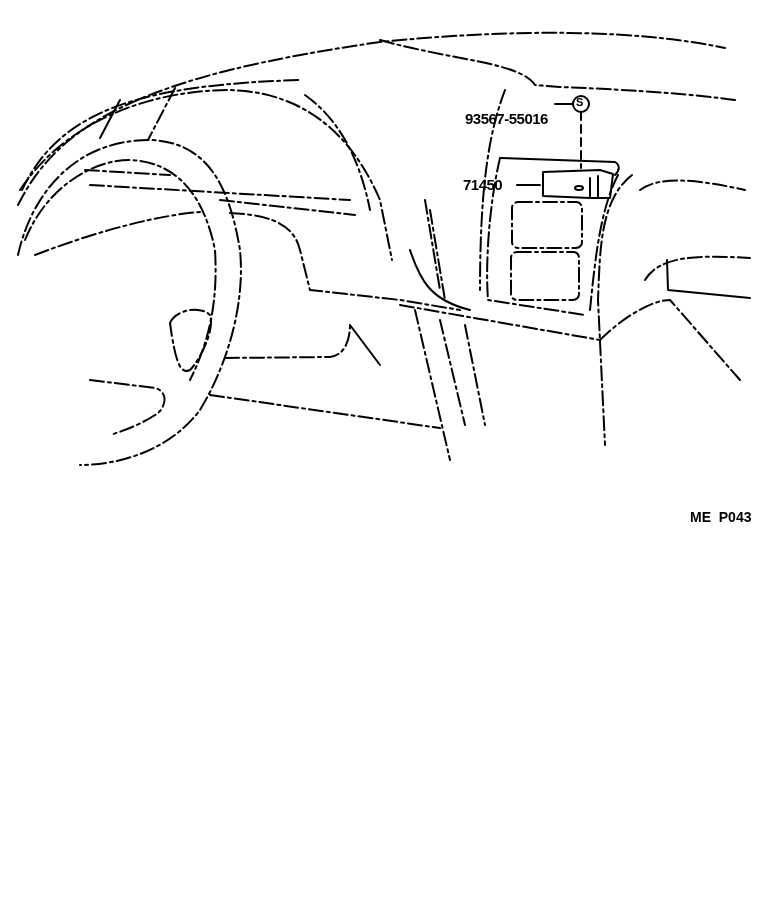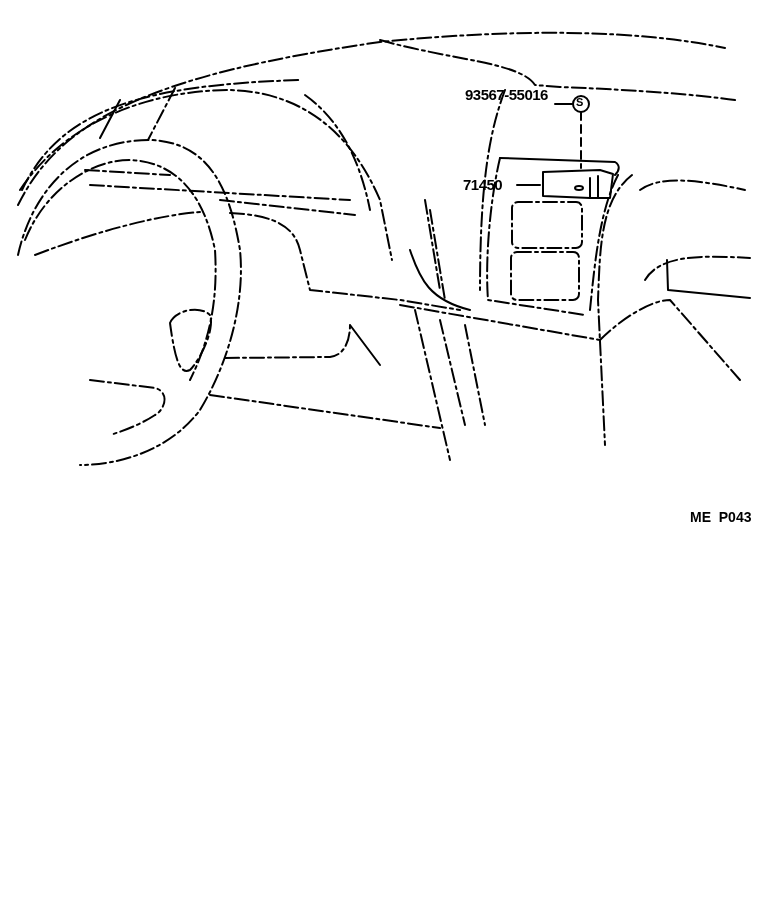--- a/index.html
+++ b/index.html
@@ -69,17 +69,17 @@
     <path class="dash" d="M600 340 C 620 320, 650 300, 670 300 L 740 380"></path>
     <path class="dash" d="M645 280 C 660 255, 700 255, 750 258"></path>
     <path d="M667 260 L 668 290 L 750 298"></path>
 
     <line x1="555" y1="104" x2="572" y2="104"></line>
     <ellipse cx="581" cy="104" rx="8" ry="8"></ellipse>
     <line class="dash2" x1="581" y1="112" x2="581" y2="168"></line>
     <line x1="517" y1="185" x2="540" y2="185"></line>
   </svg>
 
-  <div class="lbl" style="left:465px; top:86px;">93567-55016</div>
+  <div class="lbl" style="left:465px; top:110px;">93567-55016</div>
   <div class="lbl" style="left:576px; top:96px; font-size:11px;">S</div>
   <div class="lbl" style="left:463px; top:176px;">71450</div>
   <div class="code" style="left:646px; top:509px; white-space:pre;padding-left:44px;">ME  P043</div>
 </div>
 
 </body></html>

